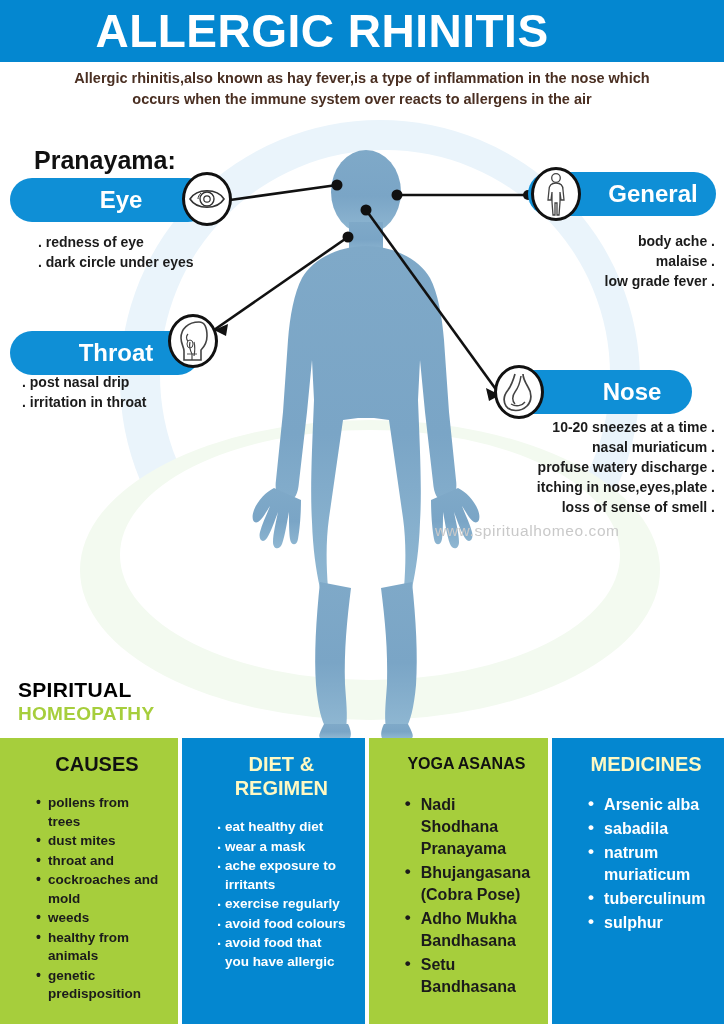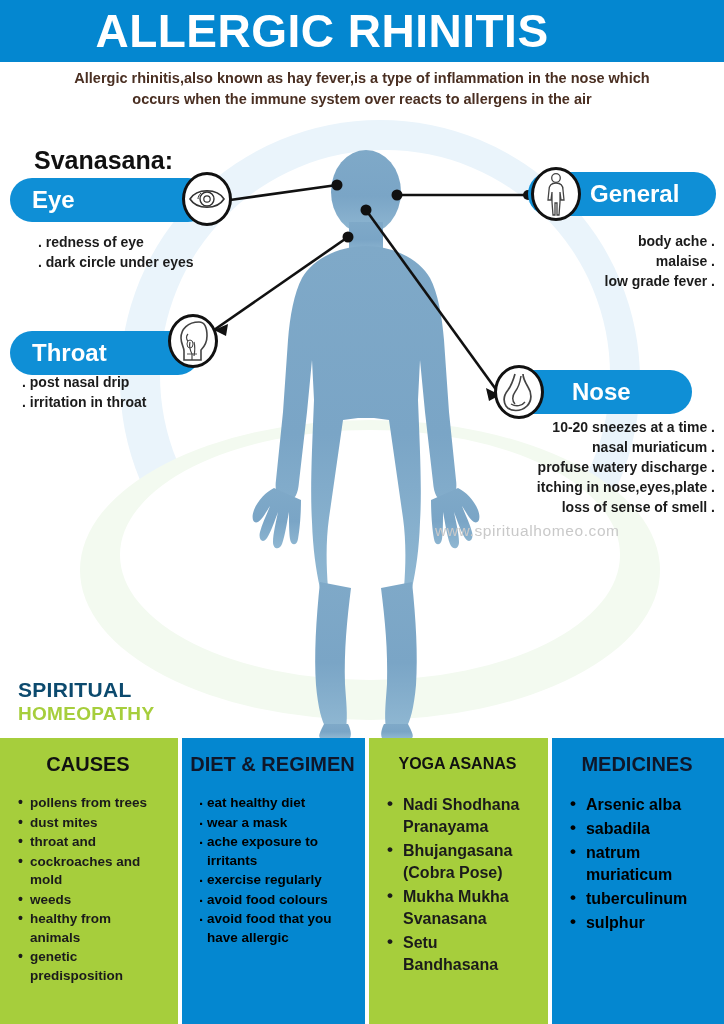--- a/index.html
+++ b/index.html
@@ -93,20 +93,21 @@
   }
 
   
   .pill {
     position: absolute;
     height: 44px;
     background: #0f8fd6;
     border-radius: 22px;
     display: flex;
     align-items: center;
+    justify-content: center;
   }
   .pill-label {
     color: #ffffff;
     font-size: 24px;
     font-weight: bold;
     line-height: 24px;
   }
   .pill-left .pill-label { margin-left: 22px; }
   .pill-right .pill-label { margin-left: 62px; }
 
@@ -156,21 +157,21 @@
     font-weight: normal;
   }
 
   
   .logo {
     position: absolute;
     left: 18px; top: 678px;
     line-height: 24px;
   }
   .logo-line1 {
-    color: #0c4a6e;
+    color: #000000;
     font-size: 21px;
     font-weight: bold;
     letter-spacing: 0.3px;
     display: block;
   }
   .logo-line2 {
     color: #a6ce3c;
     font-size: 19px;
     font-weight: bold;
     letter-spacing: 0.3px;
@@ -180,51 +181,51 @@
   
   .panels {
     position: absolute;
     left: 0; top: 738px;
     width: 724px; height: 286px;
     display: flex;
     gap: 4px;
   }
   .panel {
     box-sizing: border-box;
-    padding: 14px 10px 10px 8px;
+    padding: 14px 10px 10px 26px;
     position: relative;
   }
   .panel-green { background: #a6ce3c; }
   .panel-blue  { background: #0487d0; }
 
   .panel-1 { width: 179px; }
   .panel-2 { width: 184px; }
   .panel-3 { width: 180px; }
   .panel-4 { width: 173px; }
 
   .panel-title {
     font-size: 20px;
     font-weight: bold;
     text-align: center;
     line-height: 24px;
     margin-bottom: 18px;
   }
   .panel-green .panel-title { color: #111111; }
-  .panel-blue  .panel-title { color: #0f172a; }
+  .panel-blue  .panel-title { color: #fef9c3; }
 
   .panel-list {
     margin: 8px;
     padding: 0;
     list-style: none;
     font-size: 13.5px;
     font-weight: bold;
     line-height: 18.5px;
   }
   .panel-green .panel-list { color: #1b1b1b; }
-  .panel-blue  .panel-list { color: #000000; }
+  .panel-blue  .panel-list { color: #ffffff; }
 
   .bul-item {
     padding-left: 14px;
     position: relative;
     margin-bottom: 1px;
   }
   .bul-item::before {
     content: "\2022";
     position: absolute;
     left: 2px;
@@ -385,21 +386,21 @@
 
     <line x1="214" y1="330" x2="348" y2="237" stroke="#111111" stroke-width="2.6"></line>
     <circle cx="348" cy="237" r="5.5" fill="#111111"></circle>
     <polygon points="214,330 228,324 226,336" fill="#111111"></polygon>
 
     <line x1="366" y1="210" x2="500" y2="395" stroke="#111111" stroke-width="2.6"></line>
     <circle cx="366" cy="210" r="5.5" fill="#111111"></circle>
     <polygon points="500,395 486,388 489,401" fill="#111111"></polygon>
   </svg>
 
-  <div class="symptoms-heading">Svanasana:</div>
+  <div class="symptoms-heading">Pranayama:</div>
 
   <div class="pill pill-left pill-eye">
     <span class="pill-label">Eye</span>
   </div>
   <div class="icon-badge badge-eye">
     <svg width="40" height="28" viewBox="0 0 40 28">
       <path d="M3,14 C10,3 30,3 37,14 C30,25 10,25 3,14 Z" fill="none" stroke="#333" stroke-width="1.6"></path>
       <circle cx="20" cy="14" r="7" fill="none" stroke="#333" stroke-width="1.4"></circle>
       <circle cx="20" cy="14" r="3.2" fill="none" stroke="#333" stroke-width="1.2"></circle>
       <path d="M14,8 C12,10 11,12 11,14" fill="none" stroke="#333" stroke-width="1"></path>
@@ -493,21 +494,21 @@
         <li class="dot-item">avoid food colours</li>
         <li class="dot-item">avoid food that you have allergic</li>
       </ul>
     </div>
 
     <div class="panel panel-green panel-3">
       <div class="panel-title">YOGA ASANAS</div>
       <ul class="panel-list">
         <li class="bul-item">Nadi Shodhana Pranayama</li>
         <li class="bul-item">Bhujangasana (Cobra Pose)</li>
-        <li class="bul-item">Mukha Mukha Svanasana</li>
+        <li class="bul-item">Adho Mukha Bandhasana</li>
         <li class="bul-item">Setu Bandhasana</li>
       </ul>
     </div>
 
     <div class="panel panel-blue panel-4">
       <div class="panel-title">MEDICINES</div>
       <ul class="panel-list">
         <li class="bul-item">Arsenic alba</li>
         <li class="bul-item">sabadila</li>
         <li class="bul-item">natrum muriaticum</li>

